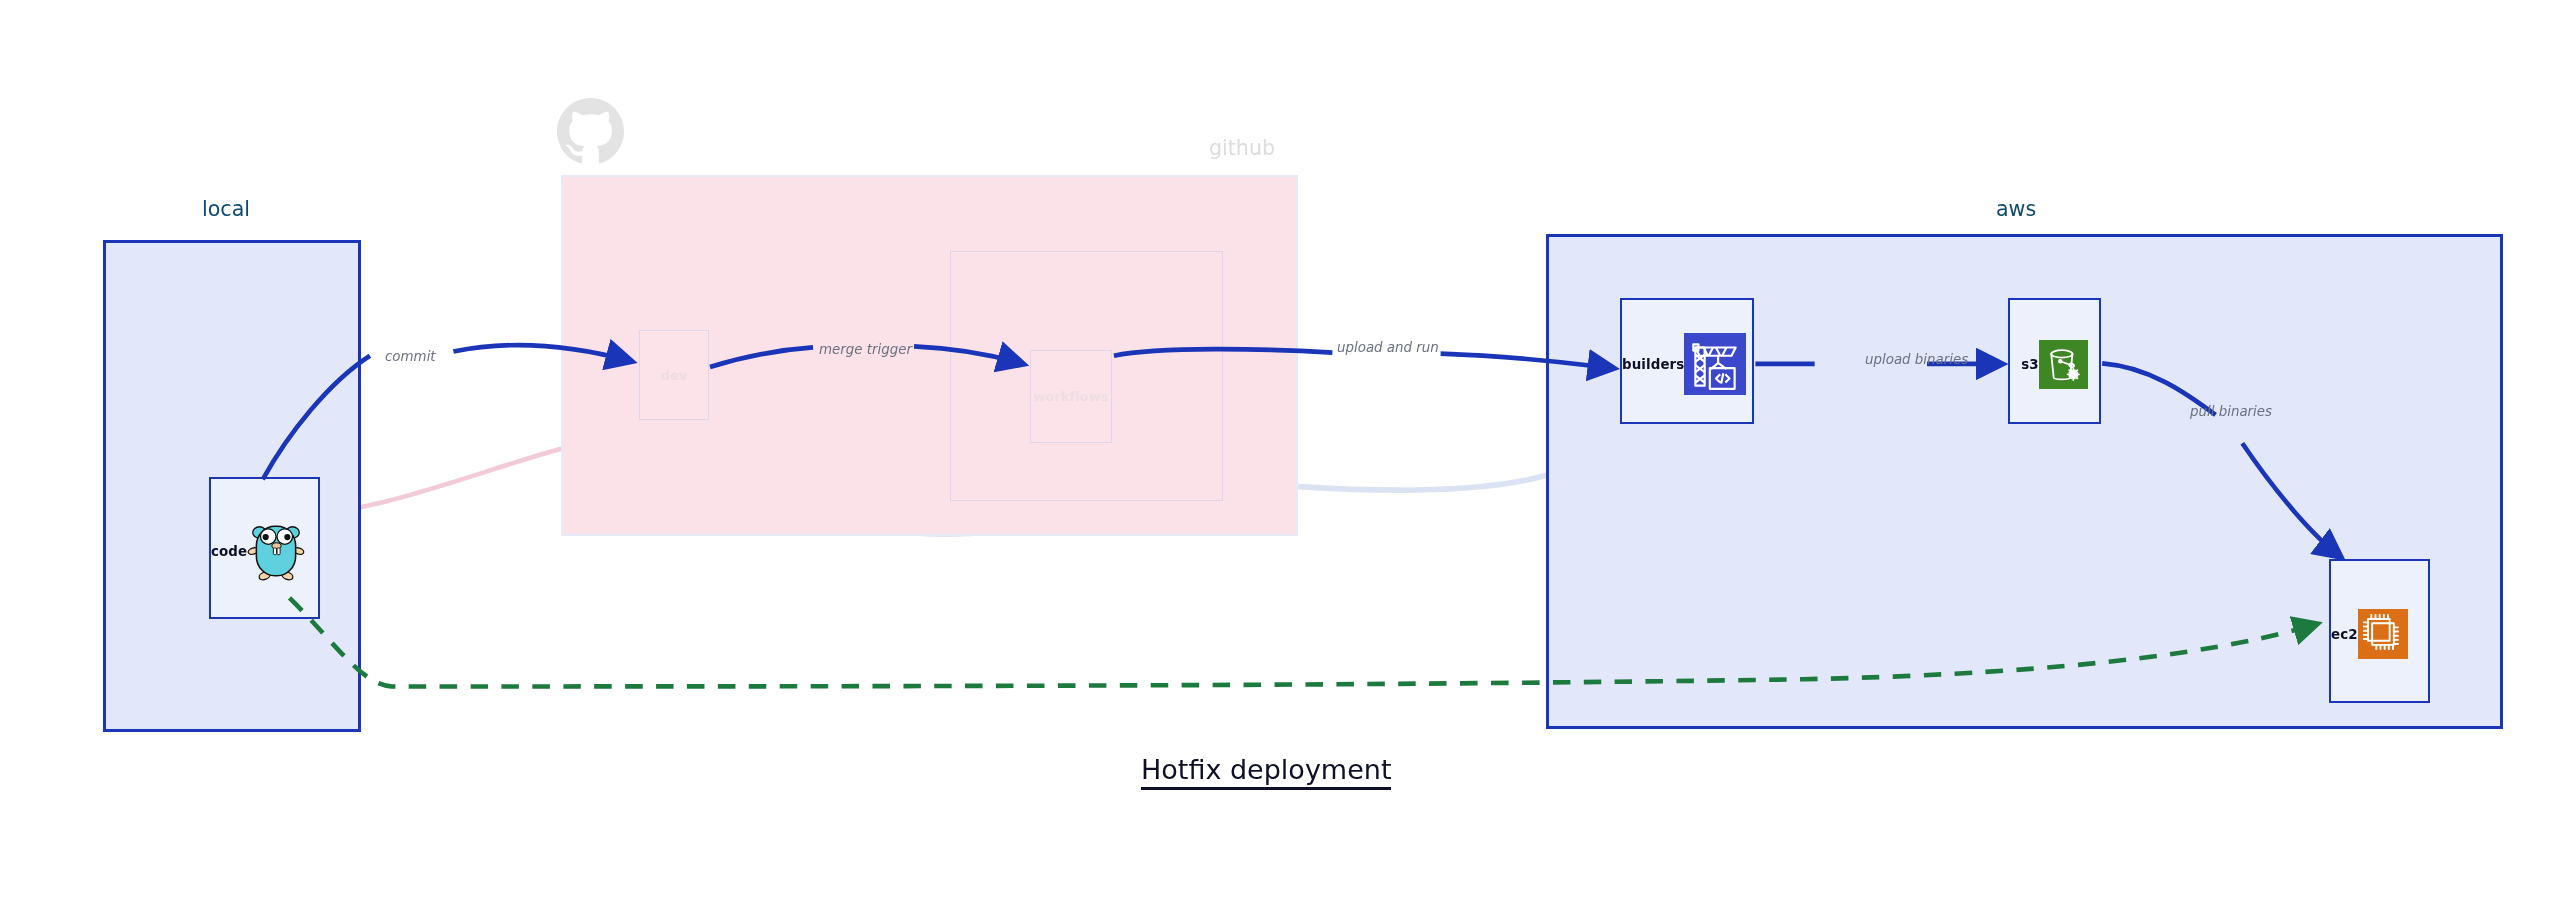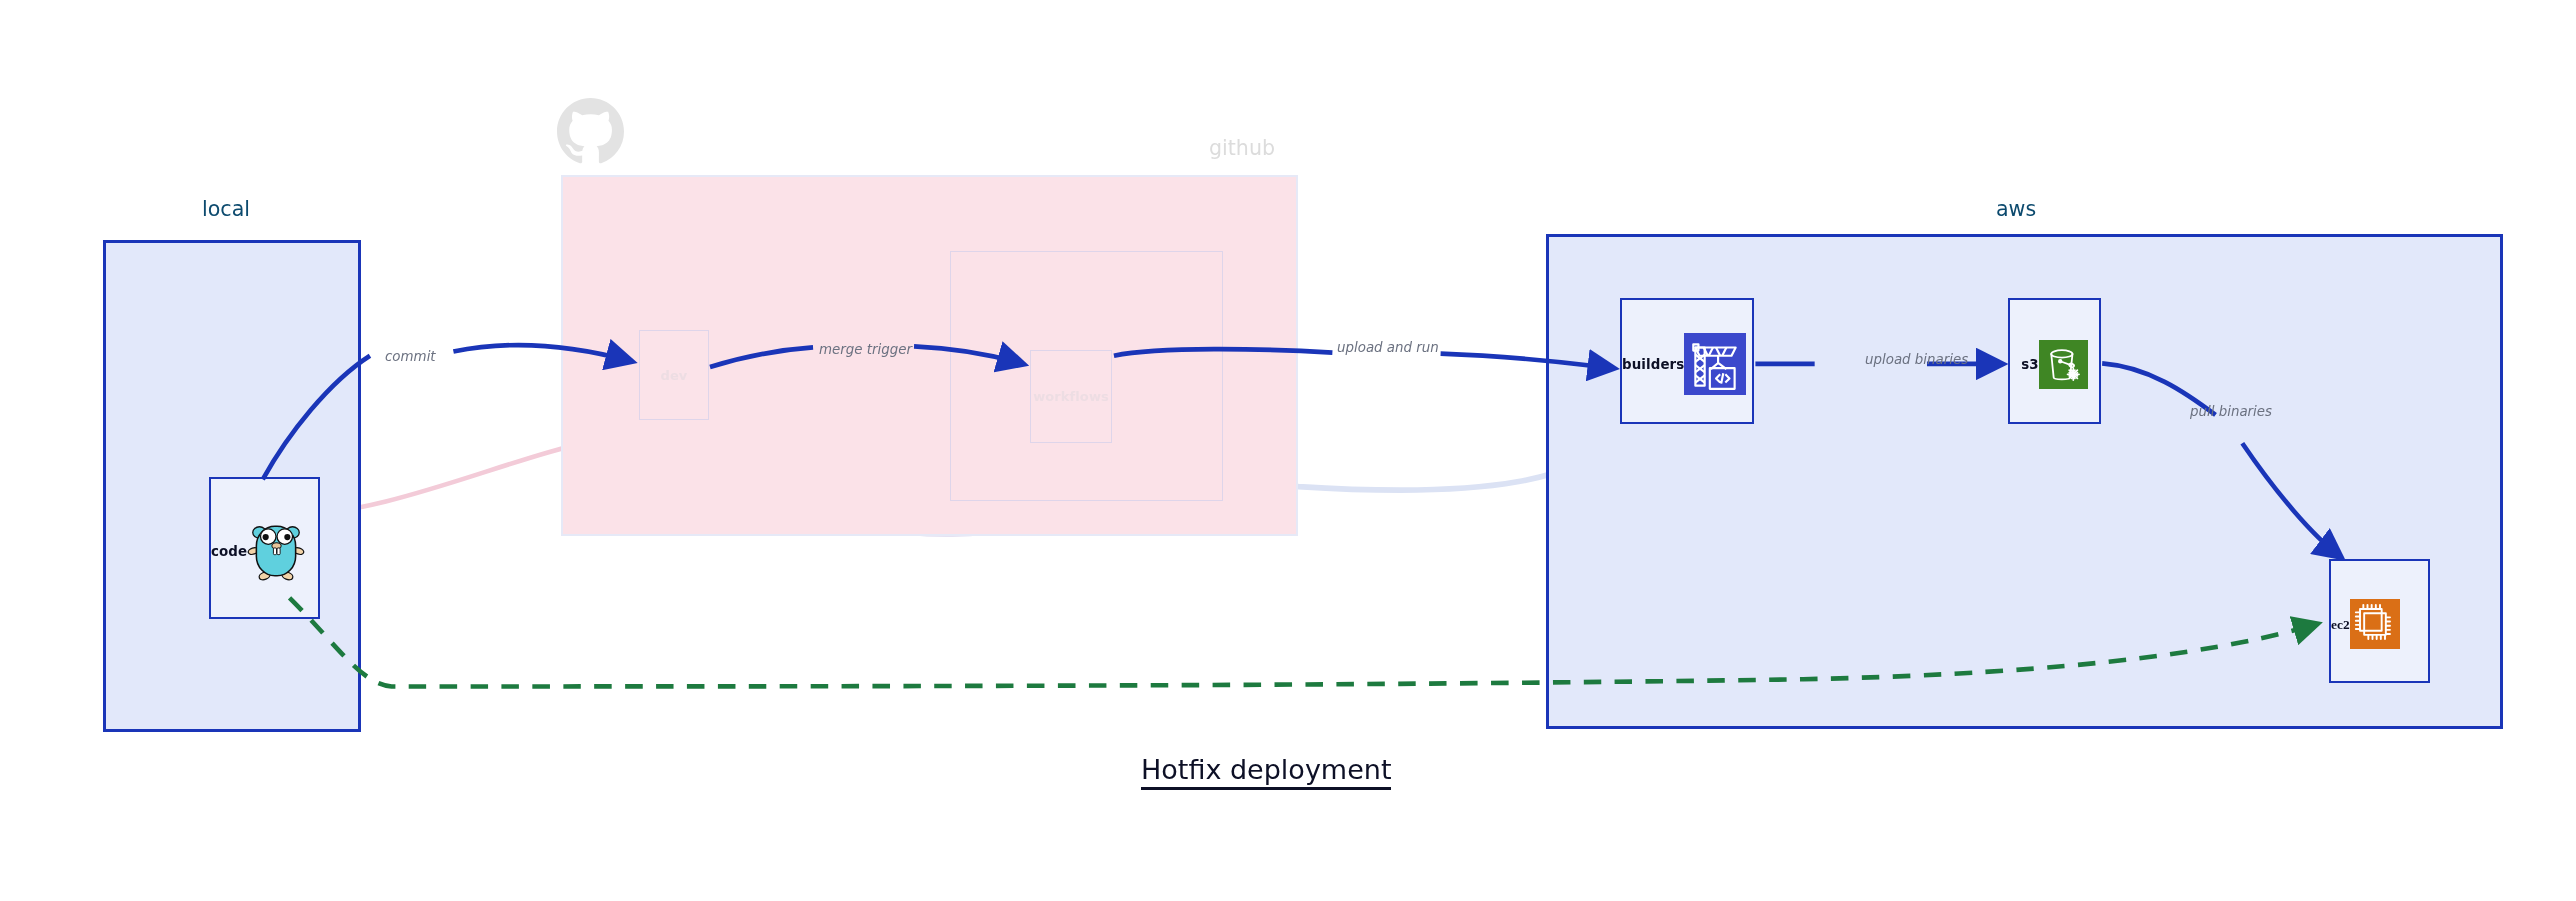--- a/index.html
+++ b/index.html
@@ -176,21 +176,21 @@
           <path d="M52 52 L80 62"></path>
           <ellipse cx="80" cy="62" rx="6" ry="4" transform="rotate(22 80 62)"></ellipse>
 
           <path d="M84 70 L84 98 M70 84 L98 84 M74 74 L94 94 M94 74 L74 94"></path>
           <path d="M80 74 L84 78 L88 74 M80 94 L84 90 L88 94 M74 80 L78 84 L74 88 M94 80 L90 84 L94 88"></path>
         </g>
       </svg>
     </div>
   </div>
 
-  <div class="node" style="left:2329px; top:559px; width:101px; height:124px;font-family:Liberation Serif, serif;">
+  <div class="node" style="left:2329px; top:559px; width:101px; height:144px;">
     <div class="nlabel">ec2</div>
     <div class="nicon">
       <svg class="tile" width="50" height="50" viewBox="0 0 120 120">
         <rect x="0" y="0" width="120" height="120" fill="#da6f16"></rect>
         <g fill="none" stroke="#ffffff" stroke-width="4.6" stroke-linejoin="round" stroke-linecap="round">
           <rect x="34" y="34" width="52" height="52"></rect>
           <rect x="24" y="24" width="52" height="52"></rect>
           <path d="M32 24 L32 14 M42 24 L42 14 M52 24 L52 14 M62 24 L62 14 M72 24 L72 14"></path>
           <path d="M24 32 L14 32 M24 42 L14 42 M24 52 L14 52 M24 62 L14 62 M24 72 L14 72"></path>
           <path d="M44 86 L44 96 M54 86 L54 96 M64 86 L64 96 M74 86 L74 96 M84 86 L84 96"></path>

